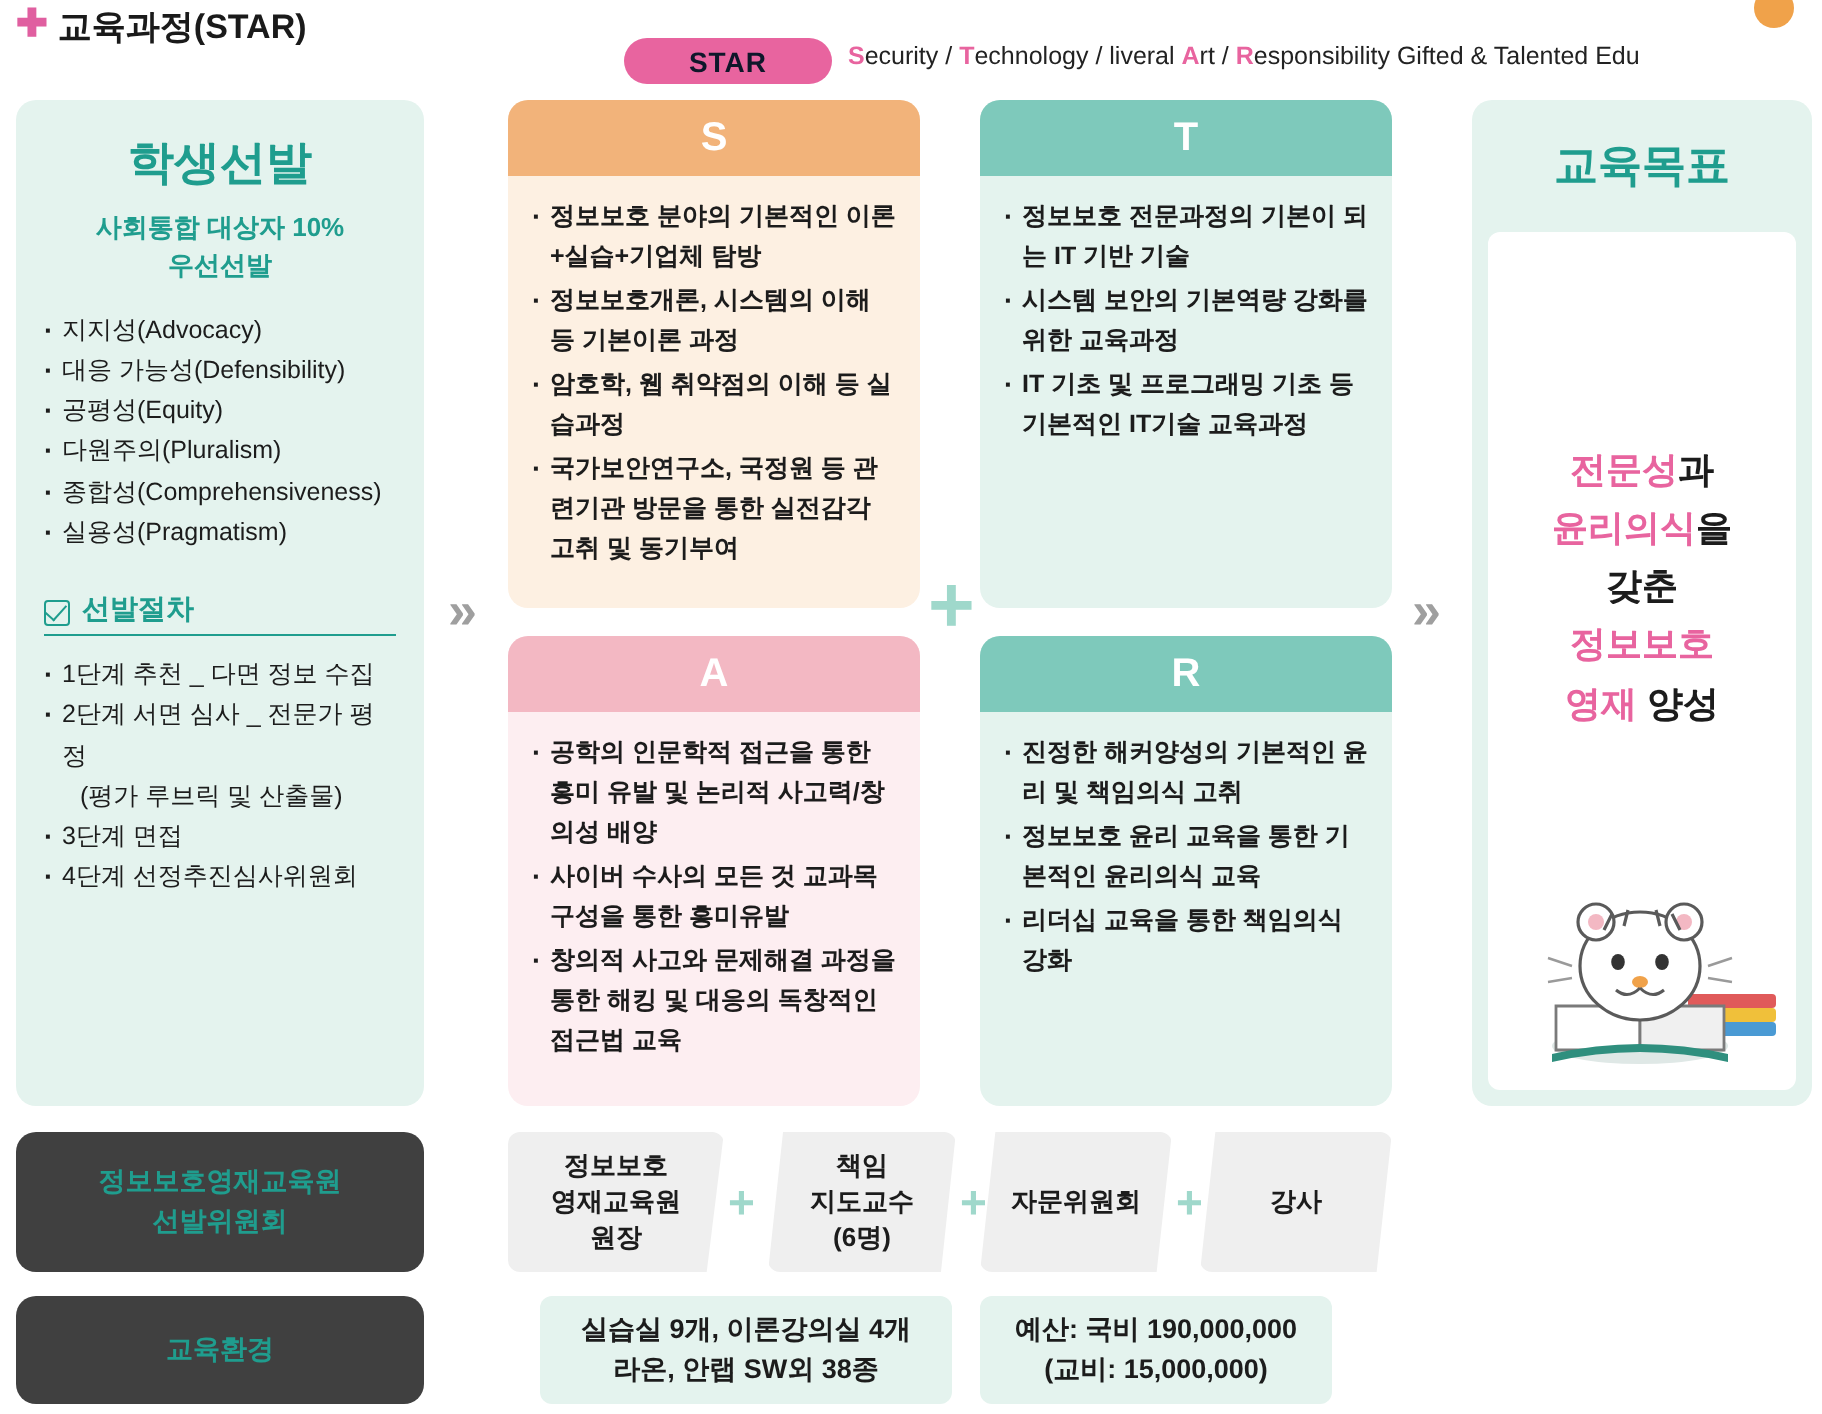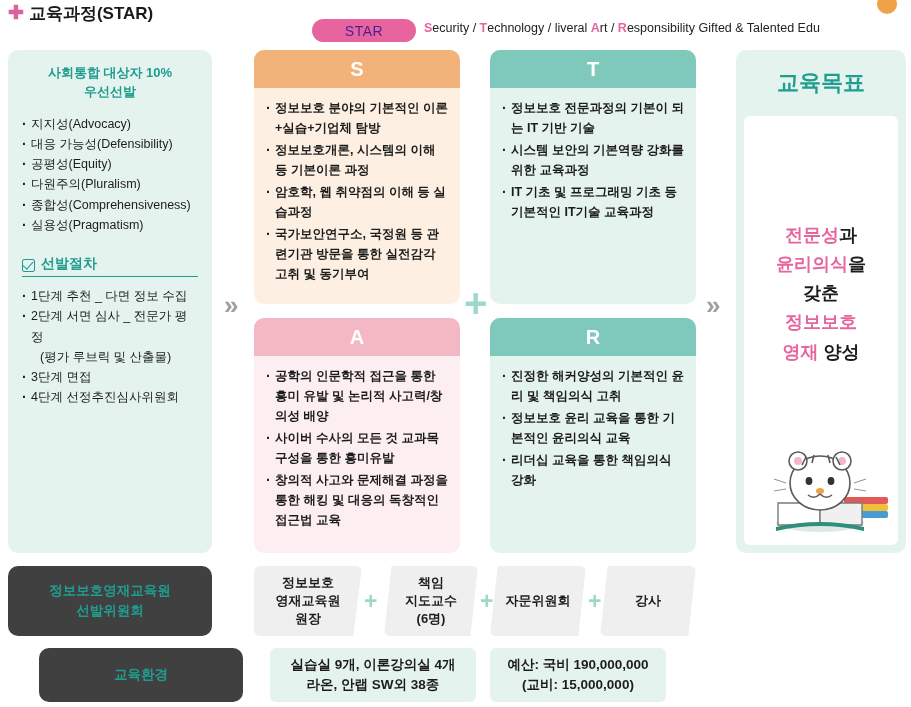--- a/index.html
+++ b/index.html
@@ -18,22 +18,22 @@
     font-size: 17px; font-weight: bold; color: #1a1a1a;
     display: flex; align-items: center; gap: 5px;
   }
   .plus-icon {
     color: #e05fa0; font-size: 19px; font-weight: bold; line-height: 1;
     position: relative; top: -1px;
   }
   .star-pill {
     position: absolute; left: 312px; top: 19px;
     width: 104px; height: 23px; border-radius: 12px;
-    background: #e8649f; color: #4c1d95;
-    font-size: 14px; font-weight: normal; letter-spacing: .5px;
+    background: #e8649f; color: #0f172a;
+    font-size: 14px; font-weight: bold; letter-spacing: .5px;
     display: flex; align-items: center; justify-content: center;
   }
   .star-legend {
     position: absolute; left: 424px; top: 21px;
     font-size: 12.5px; color: #222;
     white-space: nowrap;
   }
   .star-legend .hl { color: #e8649f; font-weight: bold; }
 
   
@@ -143,21 +143,21 @@
 
   
   .pill-left {
     position: absolute; left: 8px; width: 204px;
     background: #404040; border-radius: 10px;
     display: flex; align-items: center; justify-content: center;
     text-align: center; color: #1f9d8e; font-size: 13.5px; font-weight: bold;
     line-height: 1.45;
   }
   #pill-committee { top: 566px; height: 70px; }
-  #pill-env { top: 648px; height: 54px; margin-left: 31px; }
+  #pill-env { top: 648px; height: 54px; }
 
   .chip {
     position: absolute; height: 70px;
     background: #efefef; border-radius: 6px;
     display: flex; align-items: center; justify-content: center;
     text-align: center; color: #1c1c1c; font-size: 13px; font-weight: bold;
     line-height: 1.4;
   }
   .chip.skew-r { clip-path: polygon(0 0, 100% 0, 92% 100%, 0 100%); }
   .chip.skew-both { clip-path: polygon(8% 0, 100% 0, 92% 100%, 0 100%); }
@@ -207,20 +207,21 @@
     <span>교육과정(STAR)</span>
   </div>
 
   <div class="star-pill">STAR</div>
 
   <div class="star-legend">
     <span class="hl">S</span><span>ecurity / </span><span class="hl">T</span><span>echnology / liveral </span><span class="hl">A</span><span>rt / </span><span class="hl">R</span><span>esponsibility Gifted &amp; Talented Edu</span>
   </div>
 
   <div class="left-card">
+    <div class="left-title">학생선발</div>
     <div class="left-sub" style="white-space:pre-line;">사회통합 대상자 10%
 우선선발</div>
 
     <ul class="bullets">
       <li>지지성(Advocacy)</li>
       <li>대응 가능성(Defensibility)</li>
       <li>공평성(Equity)</li>
       <li>다원주의(Pluralism)</li>
       <li>종합성(Comprehensiveness)</li>
       <li>실용성(Pragmatism)</li>

